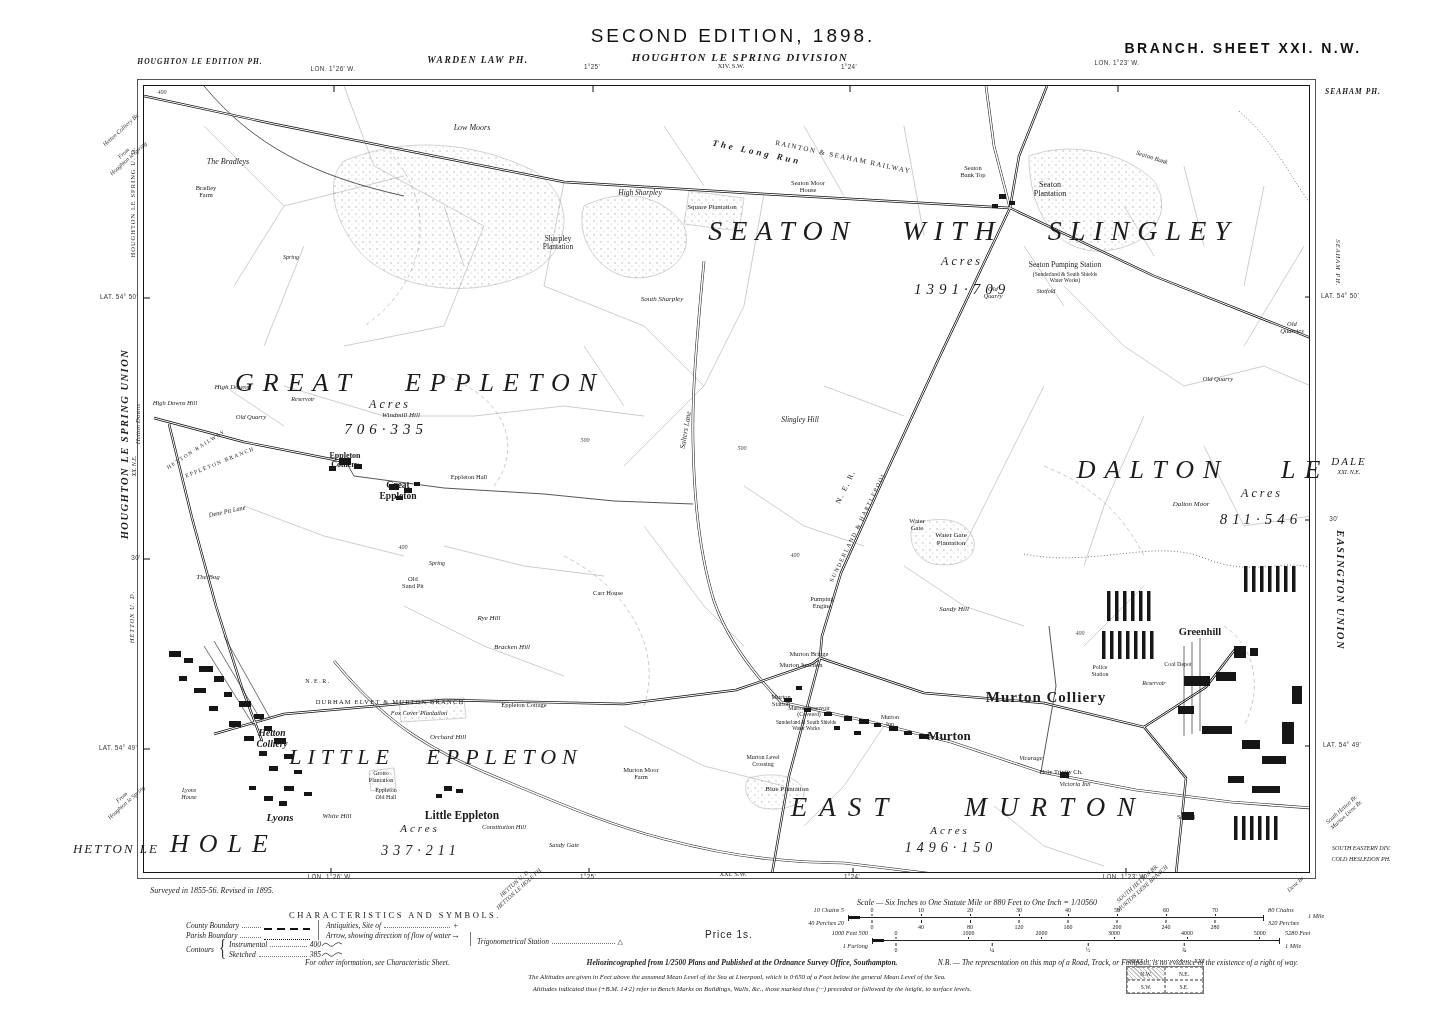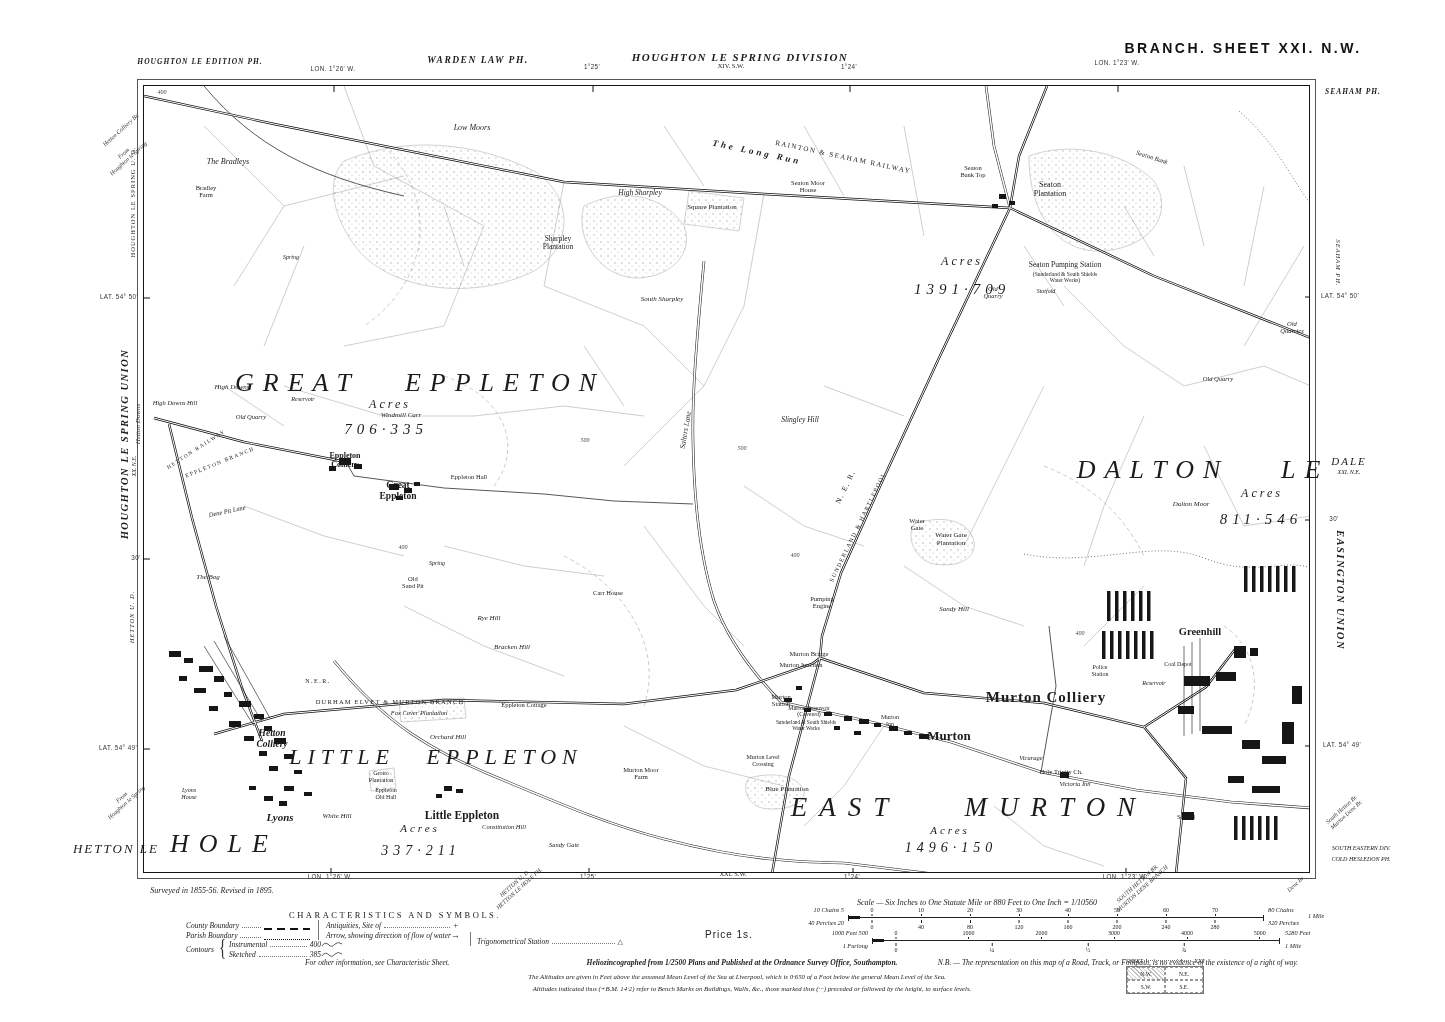--- a/index.html
+++ b/index.html
@@ -117,20 +117,21 @@
         <path stroke="#333" stroke-width="0.7" d="M1040,560 L1040,650 M1048,556 L1048,648 M1056,552 L1056,645 M60,560 L110,640 M70,555 L118,636 M80,550 L126,632"></path>
       </g>
 
       <path fill="#161616" d="M25,565h12v6h-12z M40,572h9v5h-9z M55,580h14v6h-14z M35,590h8v5h-8z M70,590h10v6h-10z M50,602h12v5h-12z M80,606h8v5h-8z M95,615h12v6h-12z M65,620h9v5h-9z M110,628h10v5h-10z M85,635h12v6h-12z M120,640h8v5h-8z M100,650h10v5h-10z M130,652h12v6h-12z M115,665h8v5h-8z M140,668h10v5h-10z M125,680h9v5h-9z M150,684h8v4h-8z M140,700h10v5h-10z M160,706h8v4h-8z M120,710h9v5h-9z M135,715h8v5h-8z M105,700h7v4h-7z M195,372h12v7h-12z M210,378h8v5h-8z M185,380h7v5h-7z M245,398h10v6h-10z M260,402h8v5h-8z M252,410h7v4h-7z M270,396h6v4h-6z M855,108h7v5h-7z M865,115h6v4h-6z M848,118h6v4h-6z M700,630h8v5h-8z M715,633h10v5h-10z M730,637h7v4h-7z M745,640h9v5h-9z M760,645h8v4h-8z M775,648h10v5h-10z M660,622h7v4h-7z M680,626h8v4h-8z M690,640h6v4h-6z M710,645h7v4h-7z M640,612h8v4h-8z M652,600h6v4h-6z M300,700h8v5h-8z M312,703h7v4h-7z M292,708h6v4h-6z M963,505h3.5v30h-3.5z M971,505h3.5v30h-3.5z M979,505h3.5v30h-3.5z M987,505h3.5v30h-3.5z M995,505h3.5v30h-3.5z M1003,505h3.5v30h-3.5z M958,545h3.5v28h-3.5z M966,545h3.5v28h-3.5z M974,545h3.5v28h-3.5z M982,545h3.5v28h-3.5z M990,545h3.5v28h-3.5z M998,545h3.5v28h-3.5z M1006,545h3.5v28h-3.5z M1040,590h26v10h-26z M1072,586h20v9h-20z M1034,620h16v8h-16z M1058,640h30v8h-30z M1098,654h18v9h-18z M1118,670h24v8h-24z M1084,690h16v7h-16z M1108,700h28v7h-28z M1138,636h12v22h-12z M1148,600h10v18h-10z M1090,560h12v12h-12z M1106,562h8v8h-8z M1100,480h3.5v26h-3.5z M1108,480h3.5v26h-3.5z M1116,480h3.5v26h-3.5z M1124,480h3.5v26h-3.5z M1132,480h3.5v26h-3.5z M1140,480h3.5v26h-3.5z M1148,480h3.5v26h-3.5z M1090,730h3.5v24h-3.5z M1098,730h3.5v24h-3.5z M1106,730h3.5v24h-3.5z M1114,730h3.5v24h-3.5z M1122,730h3.5v24h-3.5z M1130,730h3.5v24h-3.5z M1038,726h12v8h-12z M916,686h9v6h-9z"></path>
 
       <path stroke="#111" stroke-width="1" d="M190,0 v6 M449,0 v6 M706,0 v6 M974,0 v6 M187,782 v6 M445,782 v6 M709,782 v6 M982,782 v6 M0,212 h6 M0,473 h6 M0,663 h6 M1161,211 h6 M1161,434 h6 M1161,660 h6"></path>
     </svg>
   </div>
 
   <div class="label-layer">
+      <div class="lbl t1" style="left: 733px; top: 36px; transform: translate(-50%, -50%);">SECOND EDITION, 1898.</div>
       <div class="lbl t2" style="left: 740px; top: 57px; transform: translate(-50%, -50%);">HOUGHTON LE SPRING DIVISION</div>
       <div class="lbl t3" style="left: 731px; top: 66px; transform: translate(-50%, -50%);">XIV. S.W.</div>
       <div class="lbl t4" style="left: 1243px; top: 49px; transform: translate(-50%, -50%);">BRANCH. SHEET XXI. N.W.</div>
       <div class="lbl par-s" style="left: 200px; top: 62px; transform: translate(-50%, -50%);">HOUGHTON LE EDITION PH.</div>
       <div class="lbl par" style="left: 478px; top: 60px; transform: translate(-50%, -50%);">WARDEN LAW PH.</div>
       <div class="lbl par-s" style="left: 1353px; top: 92px; transform: translate(-50%, -50%);">SEAHAM PH.</div>
       <div class="lbl geo" style="left: 333px; top: 69px; transform: translate(-50%, -50%);">LON. 1°26' W.</div>
       <div class="lbl geo" style="left: 592px; top: 67px; transform: translate(-50%, -50%);">1°25'</div>
       <div class="lbl geo" style="left: 849px; top: 67px; transform: translate(-50%, -50%);">1°24'</div>
       <div class="lbl geo" style="left: 1117px; top: 63px; transform: translate(-50%, -50%);">LON. 1°23' W.</div>
@@ -163,20 +164,21 @@
       <div class="lbl mar-it" style="left: 1344px; top: 812px; transform: translate(-50%, -50%) rotate(-42deg);">South Hetton Br.
 Murton Dene Br.</div>
       <div class="lbl mar-xs" style="left: 1361px; top: 848px; transform: translate(-50%, -50%);">SOUTH EASTERN DIV.</div>
       <div class="lbl mar-xs" style="left: 1361px; top: 859px; transform: translate(-50%, -50%);">COLD HESLEDON PH.</div>
       <div class="lbl impr" style="left: 212px; top: 891px; transform: translate(-50%, -50%);">Surveyed in 1855-56. Revised in 1895.</div>
       <div class="lbl mar-it" style="left: 517px; top: 886px; transform: translate(-50%, -50%) rotate(-42deg);">HETTON U. D.
 HETTON LE HOLE PH.</div>
       <div class="lbl mar-it" style="left: 1140px; top: 886px; transform: translate(-50%, -50%) rotate(-42deg);">SOUTH HETTON BR.
 MURTON DENE BRANCH</div>
       <div class="lbl mar-it" style="left: 1296px; top: 884px; transform: translate(-50%, -50%) rotate(-42deg);">Dene Br.</div>
+      <div class="lbl giant" style="left: 973px; top: 231px; font-size: 28px; letter-spacing: 8px; word-spacing: 30px; transform: translate(-50%, -50%);">SEATON WITH SLINGLEY</div>
       <div class="lbl acres" style="left: 962px; top: 262px; transform: translate(-50%, -50%);">Acres</div>
       <div class="lbl acnum" style="left: 962px; top: 289px; transform: translate(-50%, -50%);">1391·709</div>
       <div class="lbl giant" style="left: 420px; top: 383px; font-size: 26px; letter-spacing: 9px; word-spacing: 30px; transform: translate(-50%, -50%);">GREAT EPPLETON</div>
       <div class="lbl acres" style="left: 390px; top: 405px; transform: translate(-50%, -50%);">Acres</div>
       <div class="lbl acnum" style="left: 386px; top: 429px; transform: translate(-50%, -50%);">706·335</div>
       <div class="lbl giant" style="left: 1203px; top: 470px; font-size: 26px; letter-spacing: 9px; word-spacing: 36px; transform: translate(-50%, -50%);">DALTON LE</div>
       <div class="lbl acres" style="left: 1262px; top: 494px; transform: translate(-50%, -50%);">Acres</div>
       <div class="lbl acnum" style="left: 1261px; top: 519px; transform: translate(-50%, -50%);">811·546</div>
       <div class="lbl giant" style="left: 436px; top: 757px; font-size: 22px; letter-spacing: 6px; word-spacing: 20px; transform: translate(-50%, -50%);">LITTLE EPPLETON</div>
       <div class="lbl acres" style="left: 420px; top: 828px; font-size: 11px; transform: translate(-50%, -50%);">Acres</div>
@@ -224,21 +226,21 @@
       <div class="lbl xs" style="left: 1065px; top: 277px; font-size: 5.5px; transform: translate(-50%, -50%);">(Sunderland &amp; South Shields
 Water Works)</div>
       <div class="lbl xsi" style="left: 1046px; top: 291px; font-size: 6px; transform: translate(-50%, -50%);">Stotfold</div>
       <div class="lbl xsi" style="left: 993px; top: 292px; font-size: 6.5px; transform: translate(-50%, -50%);">Old
 Quarry</div>
       <div class="lbl xsi" style="left: 291px; top: 257px; font-size: 6px; transform: translate(-50%, -50%);">Spring</div>
       <div class="lbl smi" style="left: 232px; top: 388px; font-size: 7px; transform: translate(-50%, -50%);">High Downs</div>
       <div class="lbl xsi" style="left: 175px; top: 403px; font-size: 6.5px; transform: translate(-50%, -50%);">High Downs Hill</div>
       <div class="lbl xsi" style="left: 251px; top: 417px; font-size: 6.5px; transform: translate(-50%, -50%);">Old Quarry</div>
       <div class="lbl xsi" style="left: 303px; top: 399px; font-size: 6px; transform: translate(-50%, -50%);">Reservoir</div>
-      <div class="lbl smi" style="left: 401px; top: 416px; font-size: 7px; transform: translate(-50%, -50%);">Windmill Carr</div>
+      <div class="lbl smi" style="left: 401px; top: 416px; font-size: 7px; transform: translate(-50%, -50%);">Windmill Hill</div>
       <div class="lbl xs" style="left: 469px; top: 477px; font-size: 6.5px; transform: translate(-50%, -50%);">Eppleton Hall</div>
       <div class="lbl smi" style="left: 686px; top: 430px; font-size: 7.5px; transform: translate(-50%, -50%) rotate(-80deg);">Salters Lane</div>
       <div class="lbl smi" style="left: 800px; top: 420px; font-size: 7.5px; transform: translate(-50%, -50%);">Slingley Hill</div>
       <div class="lbl smi" style="left: 1191px; top: 505px; font-size: 7px; transform: translate(-50%, -50%);">Dalton Moor</div>
       <div class="lbl xsi" style="left: 1218px; top: 379px; font-size: 6.5px; transform: translate(-50%, -50%);">Old Quarry</div>
       <div class="lbl xsi" style="left: 1292px; top: 327px; font-size: 6.5px; transform: translate(-50%, -50%);">Old
 Quarries</div>
       <div class="lbl smi" style="left: 227px; top: 511px; font-size: 6.5px; transform: translate(-50%, -50%) rotate(-12deg);">Dene Pit Lane</div>
       <div class="lbl smi" style="left: 208px; top: 578px; font-size: 7px; transform: translate(-50%, -50%);">The Bog</div>
       <div class="lbl xsi" style="left: 437px; top: 563px; font-size: 6px; transform: translate(-50%, -50%);">Spring</div>

